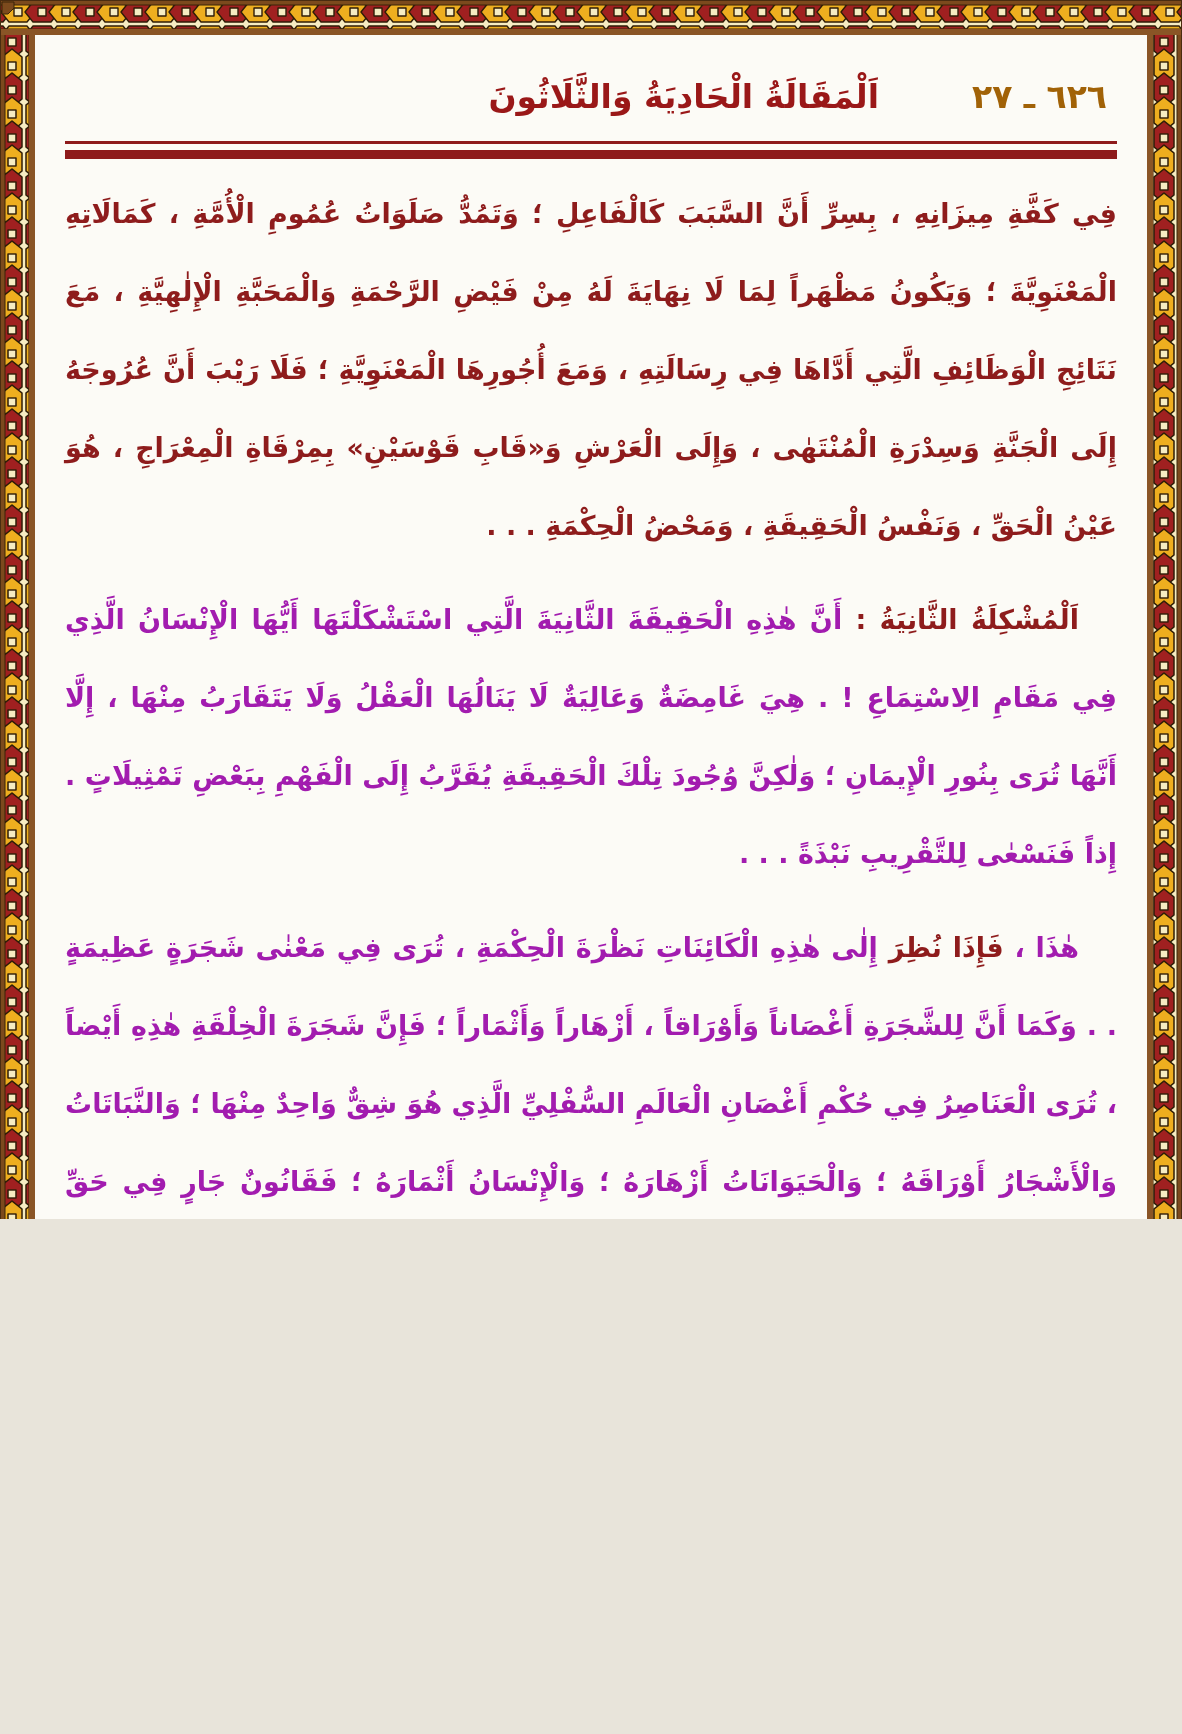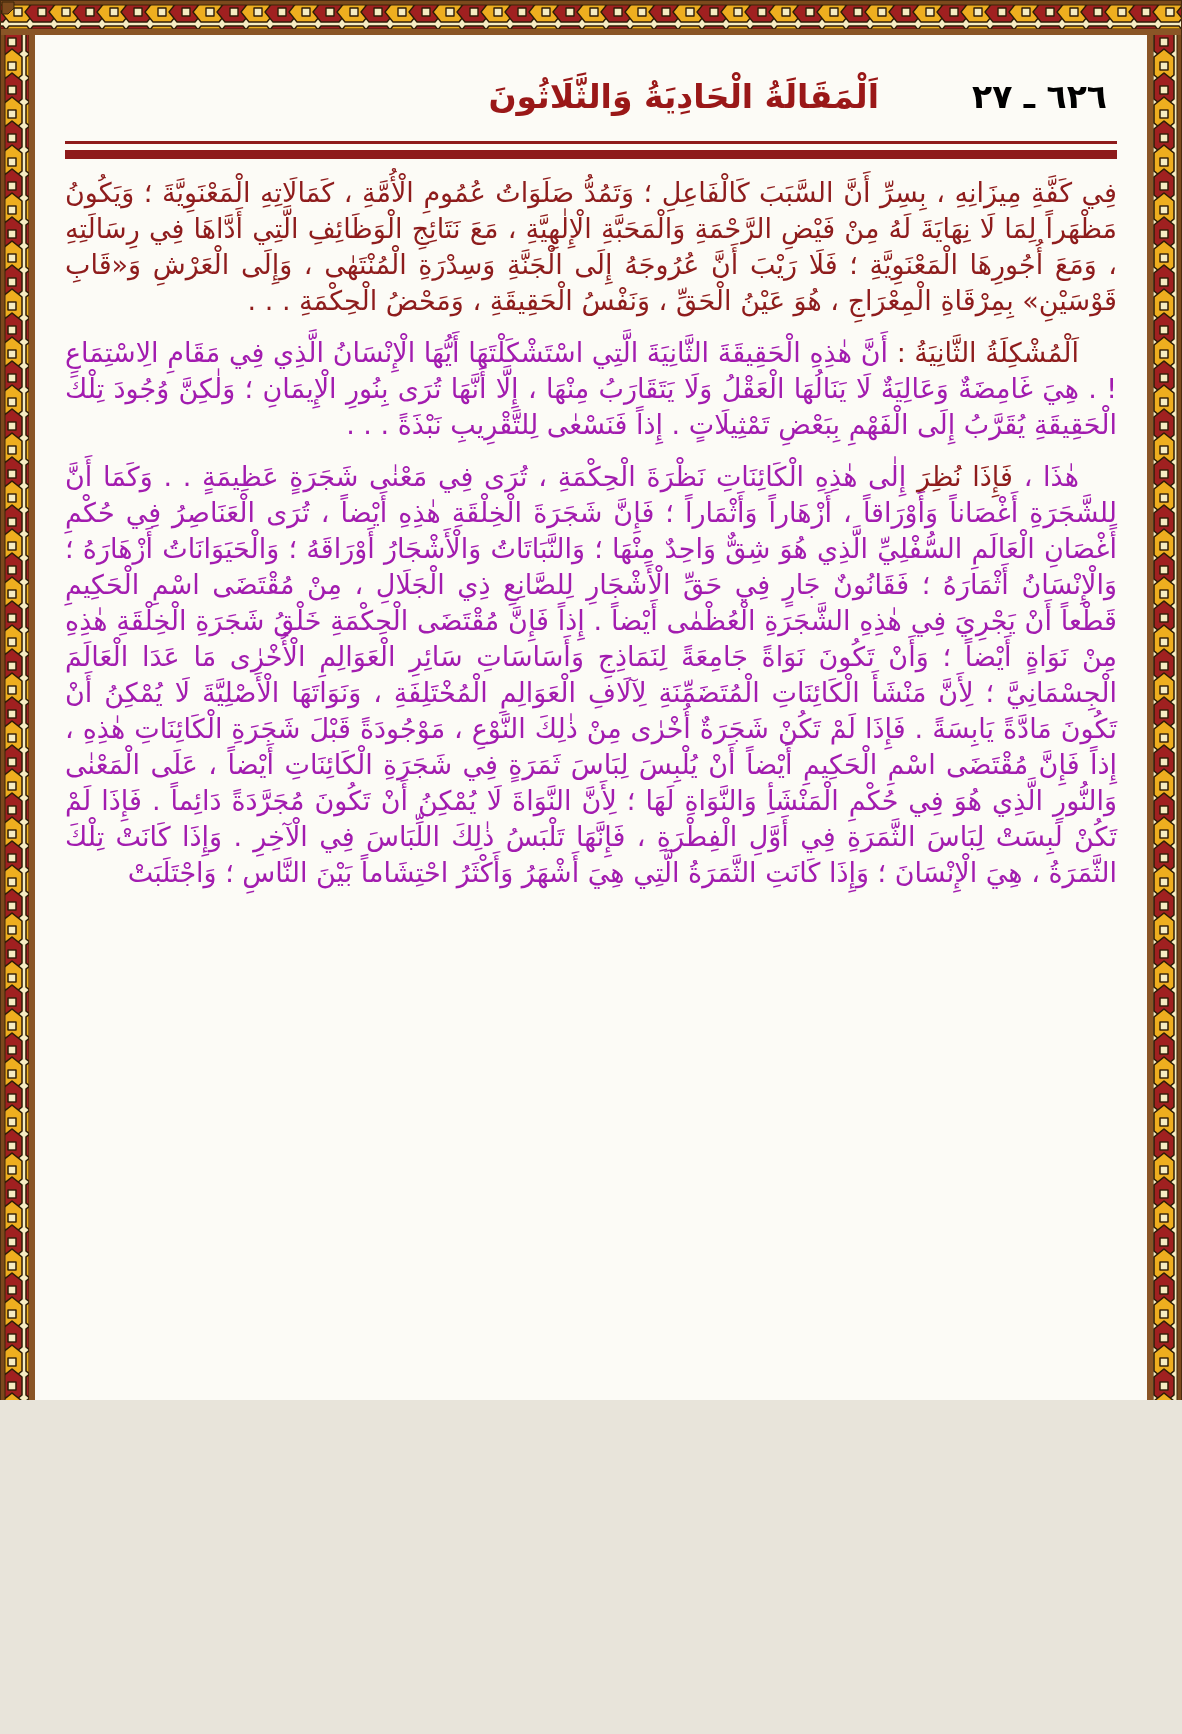--- a/index.html
+++ b/index.html
@@ -1,19 +1,19 @@
 <!DOCTYPE html>
 <html lang="ar" dir="rtl"><head>
 <meta charset="utf-8">
 <style>
   html, body { margin: 0; padding: 0; background: #e8e4da; }
   .page {
     position: relative;
     width: 1182px;
-    height: 1400px;
+    height: 1219px;
     margin: 0 auto;
     background: #fcfbf6;
     overflow: hidden;
     font-family: "DejaVu Sans", sans-serif;
   }
   .border-layer {
     position: absolute;
     inset: 0;
     pointer-events: none;
   }
@@ -35,38 +35,38 @@
     font-weight: bold;
     color: #9a1818;
     white-space: nowrap;
   }
   .page-number {
     position: absolute;
     top: 0;
     right: 10px;
     font-size: 33px;
     font-weight: bold;
-    color: #000000;
+    color: #a16207;
     white-space: nowrap;
   }
   .header-divider {
     height: 6px;
     margin-top: 8px;
     border-top: 3px solid #8e1b1b;
     border-bottom: 9px solid #8e1b1b;
   }
   .body-text { margin-top: 4px; }
   .body-para {
     margin: 16px 0 0 0;
     font-size: 27px;
-    line-height: 36px;
+    line-height: 78px;
     text-align: justify;
     text-justify: inter-word;
     color: #141414;
-    font-weight: normal;
+    font-weight: bold;
   }
   .body-para.indent { text-indent: 38px; }
   .seg-red { color: #8e1c1c; }
   .seg-black { color: #a21caf; }
 </style>
 </head>
 <body>
 
 <div class="page">
 

